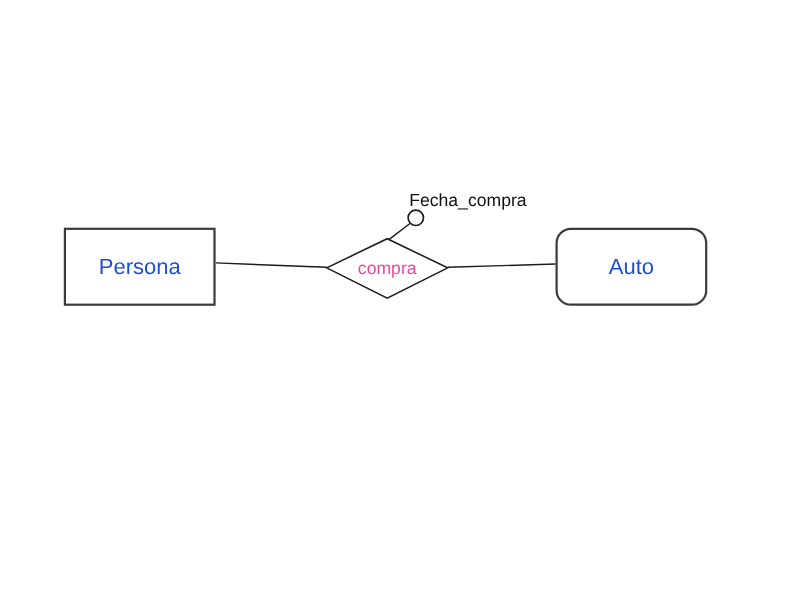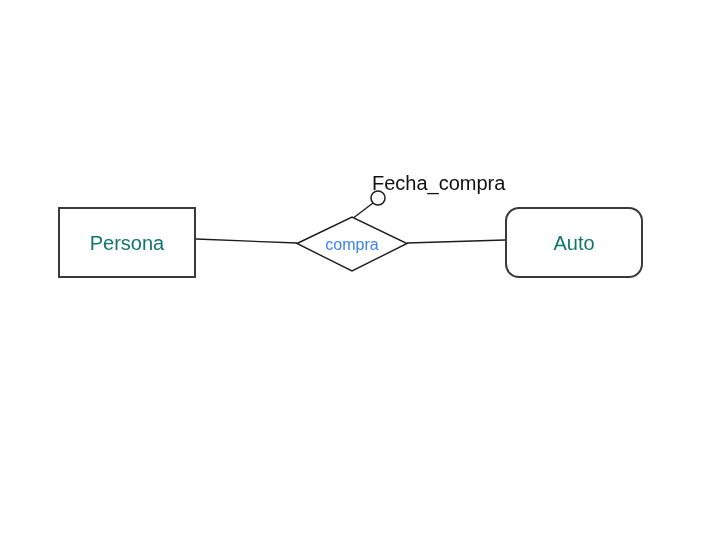--- a/index.html
+++ b/index.html
@@ -31,39 +31,39 @@
     background: #ffffff;
     display: flex;
     align-items: center;
     justify-content: center;
   }
   .entity-persona { left: 58px; top: 207px; }
   .entity-auto   { left: 505px; top: 207px; border-radius: 14px; }
   .entity-label {
     font-size: 20px;
     line-height: 20px;
-    color: #0f766e;
+    color: #1d4ed8;
     white-space: nowrap;
   }
   .relationship-label {
     position: absolute;
     left: 297px;
     top: 237px;
     width: 110px;
     text-align: center;
     font-size: 16px;
     line-height: 16px;
-    color: #3b82f6;
+    color: #ec4899;
     white-space: nowrap;
   }
   .attribute-label {
     position: absolute;
     left: 372px;
     top: 175px;
-    font-size: 20px;
+    font-size: 16px;
     line-height: 16px;
     color: #111111;
     white-space: nowrap;
   }
 </style>
 </head>
 <body>
 
 <div class="canvas">
 

